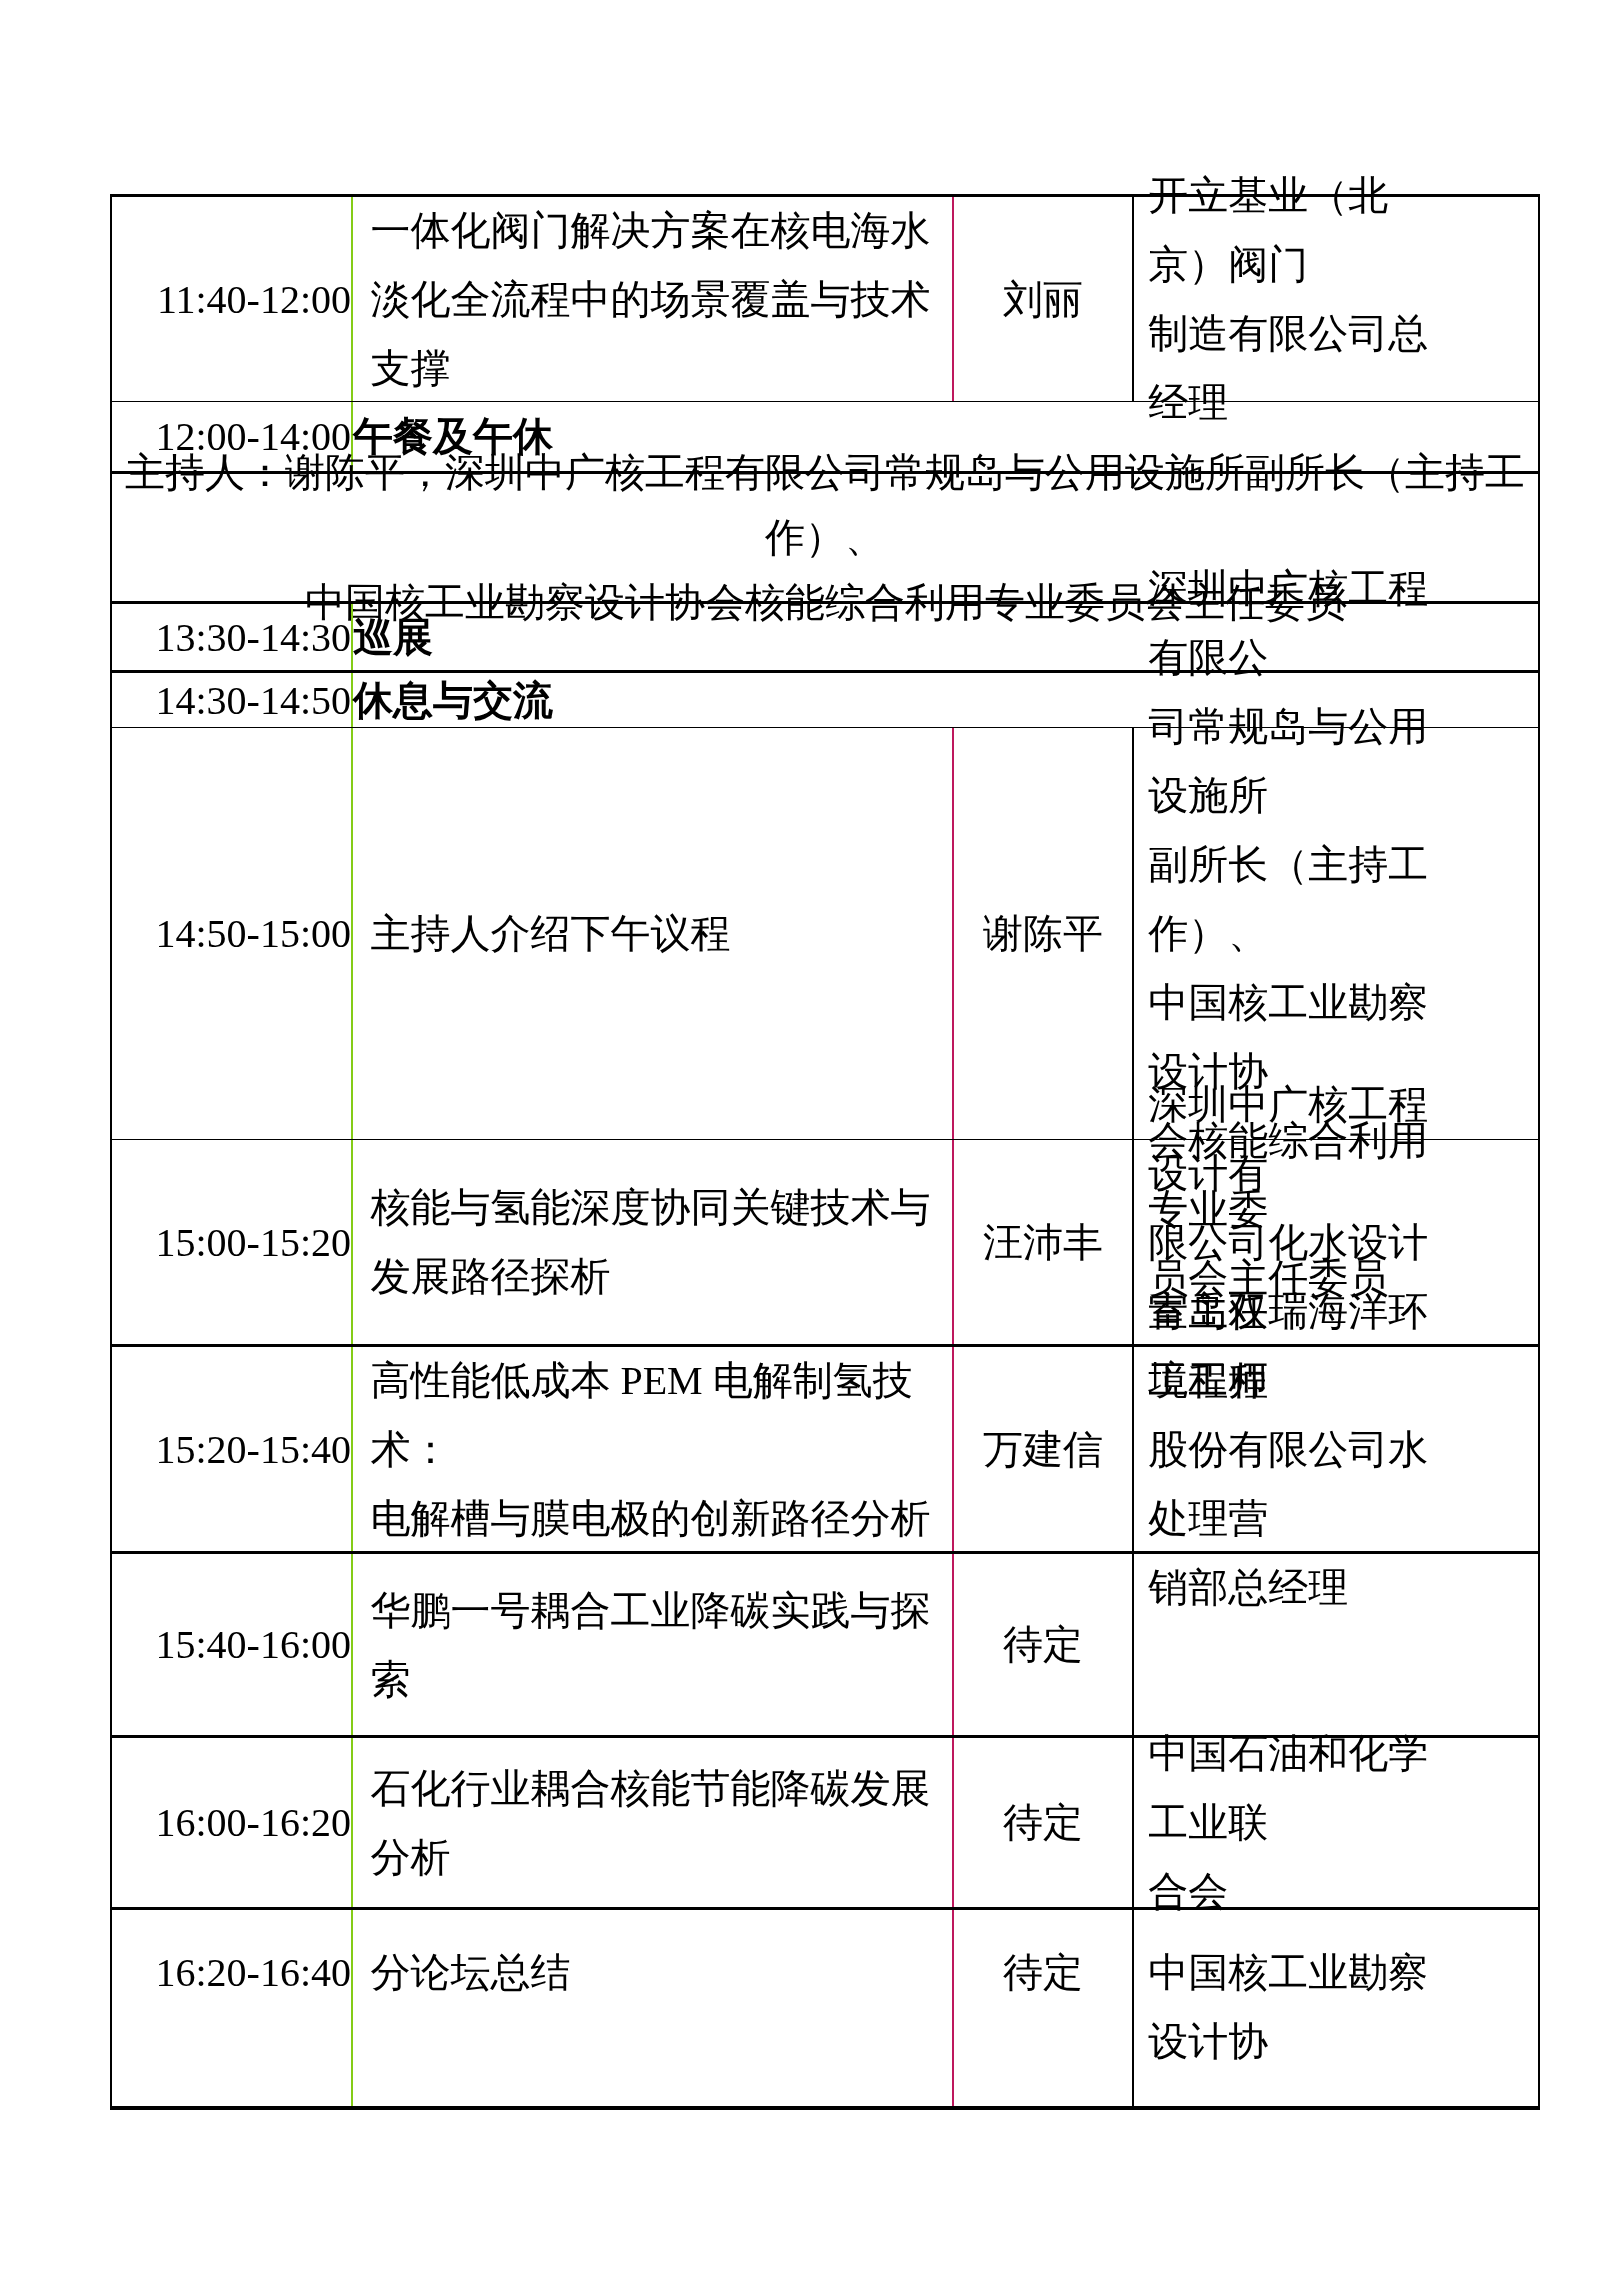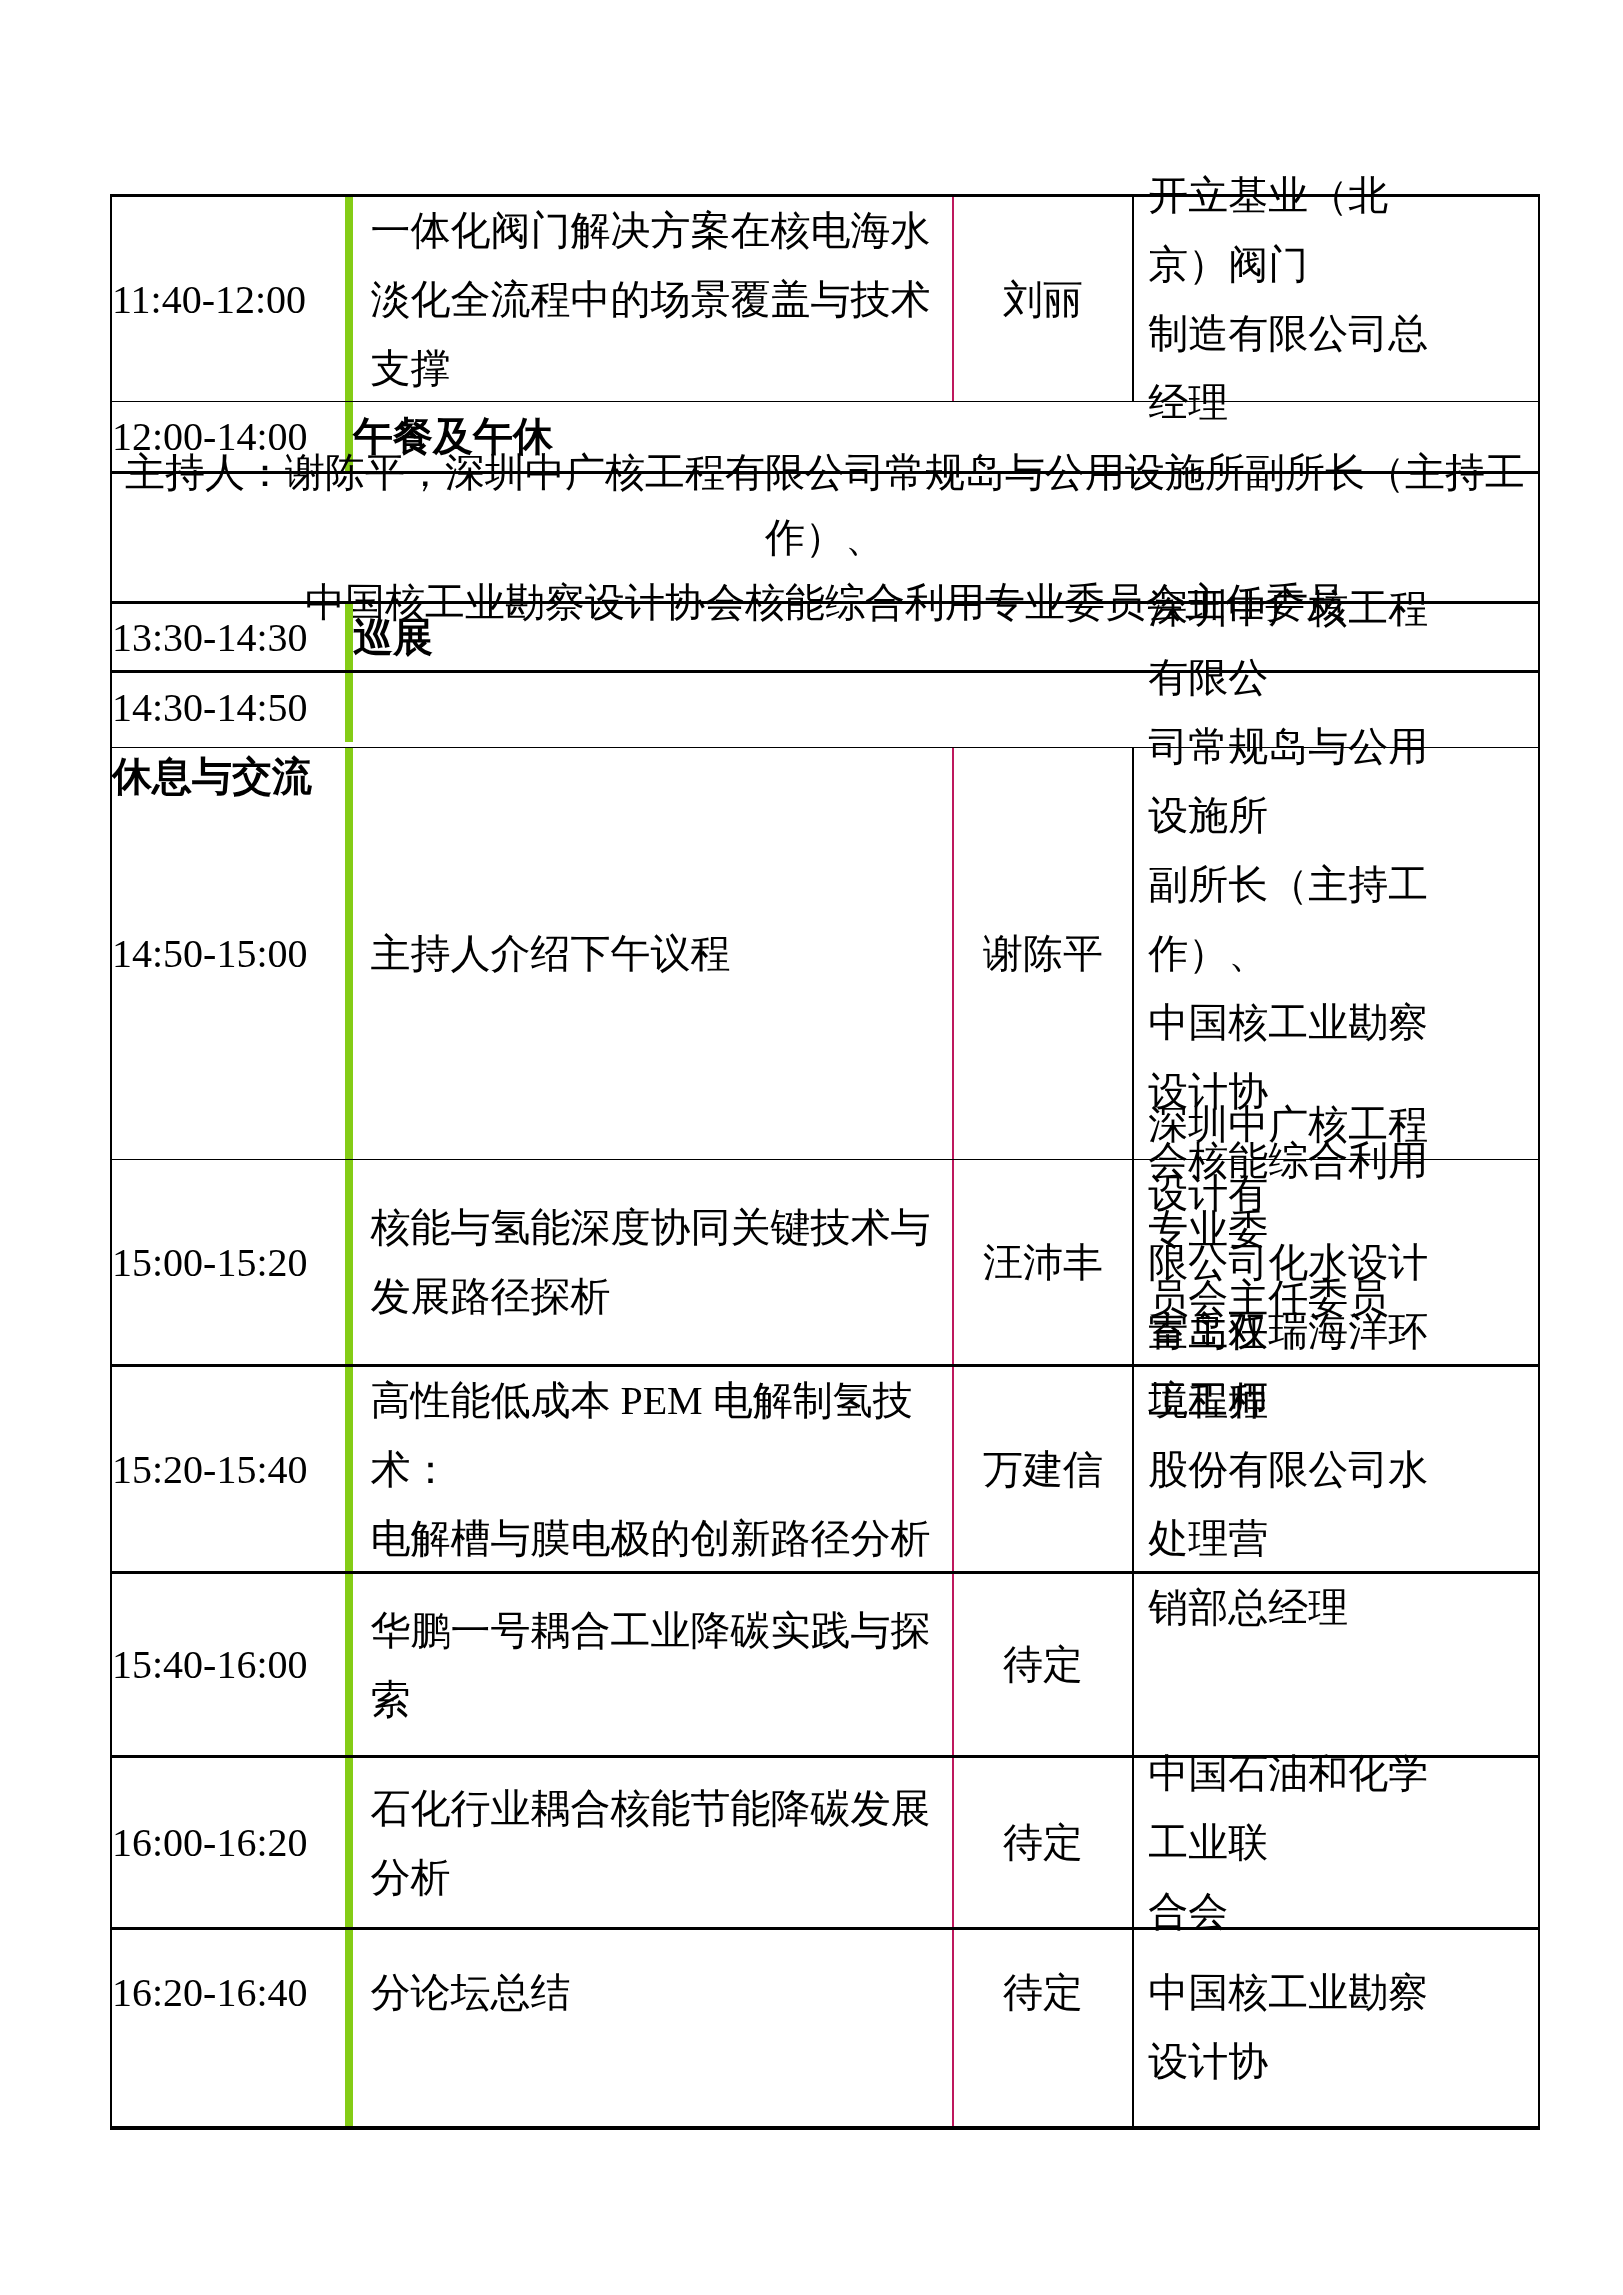--- a/index.html
+++ b/index.html
@@ -20,33 +20,33 @@
     display:flex;flex-direction:column;
   }
   .row{display:flex;box-sizing:border-box;border-bottom:3.1px solid #000;}
   .row:last-child{border-bottom:none;}
   .bb3{border-bottom-width:1.5px;}
   .bb7{border-bottom-width:3.6px;}
   .r1{height:205px;}
   .r2{height:72px;}
   .r3{height:130px;}
   .r4{height:69px;}
-  .r5{height:75px;flex-direction:column;}
+  .r5{height:55px;}
   .r6{height:412px;}
   .r7{height:207px;}
   .r8{height:207px;}
   .r9{height:184px;}
   .r10{height:172px;}
   .r11{height:196px;}
   .cell{
     box-sizing:border-box;
     display:flex;align-items:center;
     font-size:40px;line-height:69px;
   }
-  .c1{width:241px;justify-content:flex-start;text-align:center;border-right:8px solid #84cc16;}
+  .c1{width:241px;justify-content:flex-end;text-align:center;border-right:2px solid #84cc16;}
   .c2{width:601px;padding:0 4.1px 0 17.4px;border-right:2px solid #be185d;}
   .c3{width:180px;justify-content:center;text-align:right;border-right:2px solid #000;}
   .c4{width:322px;padding-left:14.3px;padding-right:0;}
   .merged{flex:1;justify-content:flex-start;text-align:center;font-weight:700;}
   .bold{font-weight:400;}
   .pre{white-space:pre-line;}
   .mod{
     flex:1;flex-direction:column;justify-content:center;
     text-align:center;font-weight:400;line-height:65px;
   }

